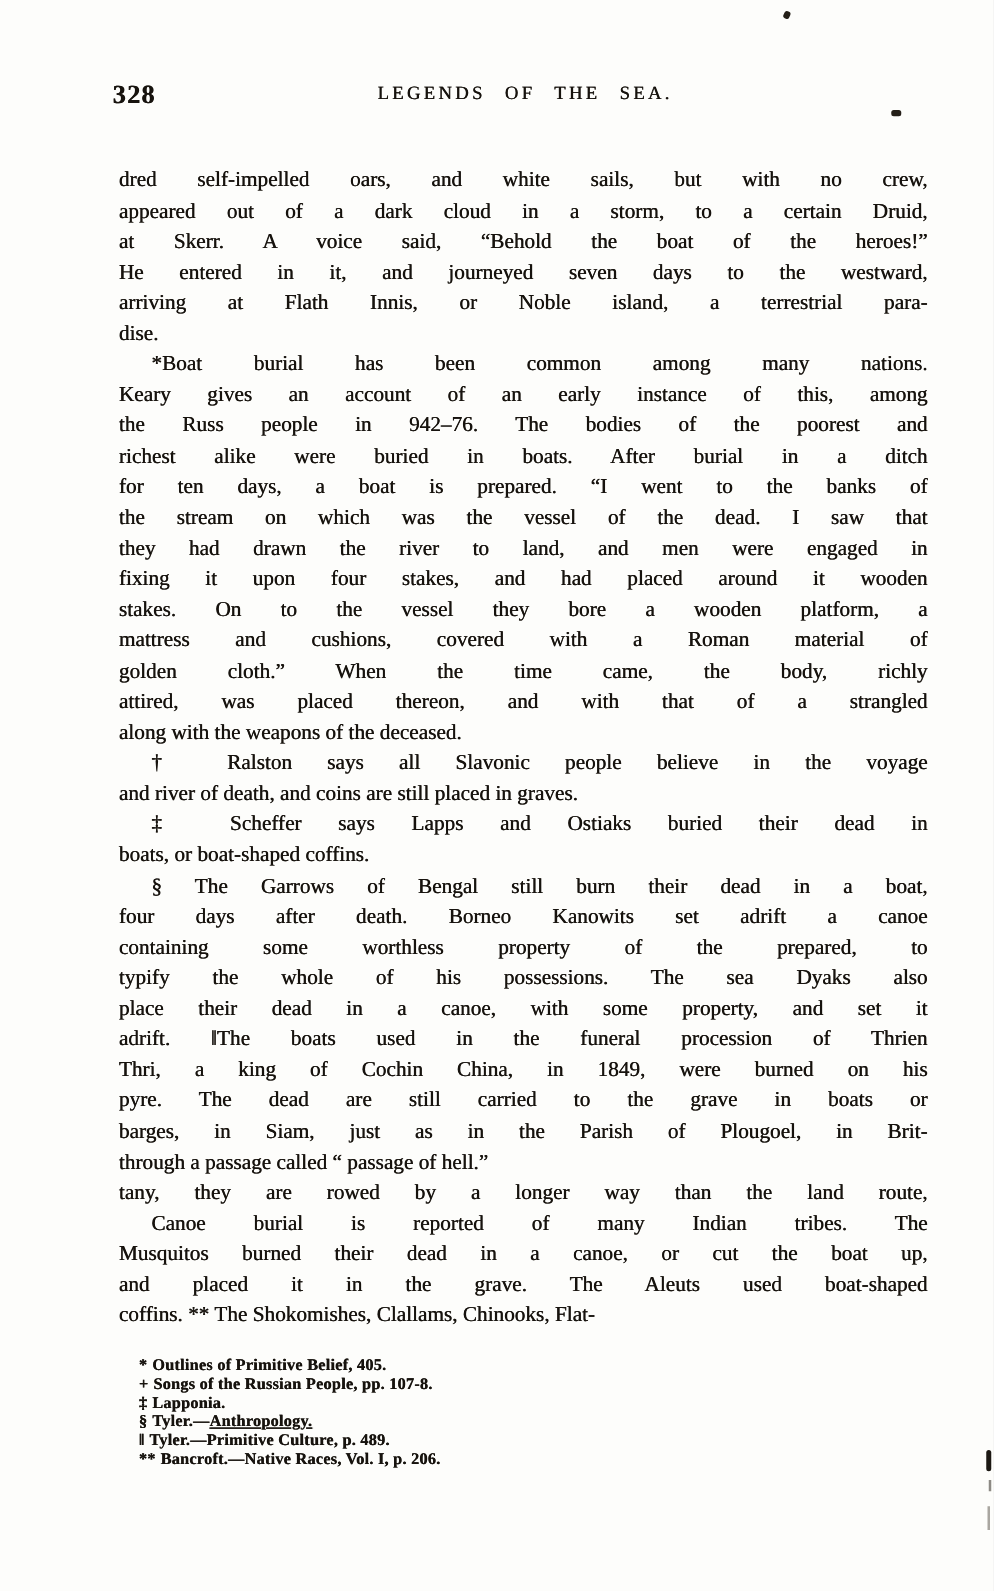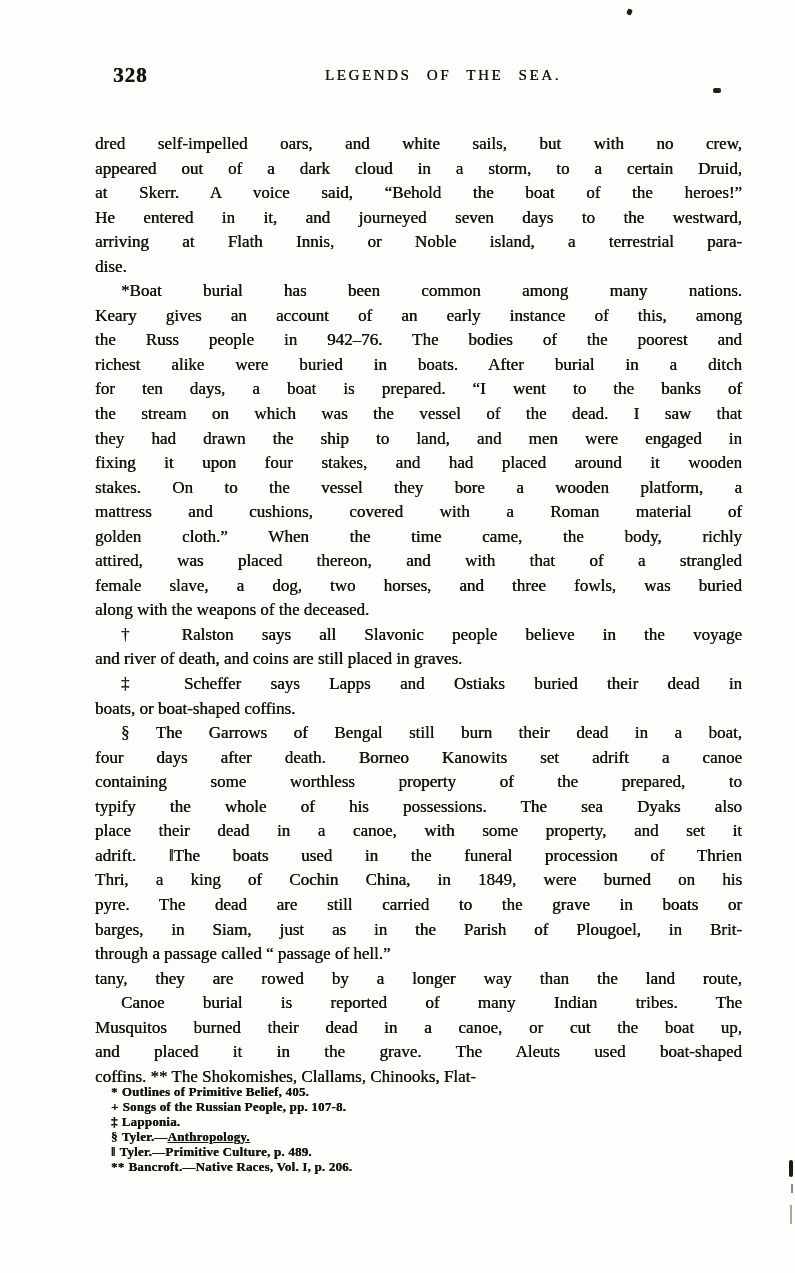--- a/index.html
+++ b/index.html
@@ -5,21 +5,21 @@
   html,body{margin:0;padding:0;background:#e9e9e9;}
   .page{
     position:relative;
     width:795px;height:1273px;
     background:#fdfdfb;
     overflow:hidden;
     font-family:"Liberation Serif","DejaVu Serif",serif;
     color:#17130e;
   }
   
-  .header{position:absolute;top:62px;left:113px;width:660px;height:30px;}
+  .header{position:absolute;top:62px;left:90px;width:660px;height:30px;}
   .page-number{
     position:absolute;left:0;top:1px;
     font-size:21px;font-weight:bold;letter-spacing:1px;
     text-shadow:0.4px 0 0 currentColor;
   }
   .running-title{
     position:absolute;left:0;top:5px;width:100%;
     text-align:center;
     font-size:15px;font-weight:normal;
     letter-spacing:2.6px;word-spacing:9px;
@@ -76,27 +76,26 @@
         <div class="line">arriving at Flath Innis, or Noble island, a terrestrial para-</div>
         <div class="line last">dise.</div>
       </div>
       <div class="para">
         <div class="line first-indent">*Boat burial has been common among many nations.</div>
         <div class="line">Keary gives an account of an early instance of this, among</div>
         <div class="line">the Russ people in 942–76.  The bodies of the poorest and</div>
         <div class="line">richest alike were buried in boats.  After burial in a ditch</div>
         <div class="line">for ten days, a boat is prepared.  “I went to the banks of</div>
         <div class="line">the stream on which was the vessel of the dead.  I saw that</div>
-        <div class="line">they had drawn the ship to land, and men were engaged in</div>
+        <div class="line">they had drawn the river to land, and men were engaged in</div>
         <div class="line">fixing it upon four stakes, and had placed around it wooden</div>
         <div class="line">stakes.  On to the vessel they bore a wooden platform, a</div>
         <div class="line">mattress and cushions, covered with a Roman material of</div>
         <div class="line">golden cloth.”   When the time came, the body, richly</div>
         <div class="line">attired, was placed thereon, and with that of a strangled</div>
-        <div class="line">female slave, a dog, two horses, and three fowls, was buried</div>
         <div class="line last">along with the weapons of the deceased.</div>
       </div>
       <div class="para">
         <div class="line first-indent">† Ralston says all Slavonic people believe in the voyage</div>
         <div class="line last">and river of death, and coins are still placed in graves.</div>
       </div>
       <div class="para">
         <div class="line first-indent">‡ Scheffer says Lapps and Ostiaks buried their dead in</div>
         <div class="line last">boats, or boat-shaped coffins.</div>
       </div>

